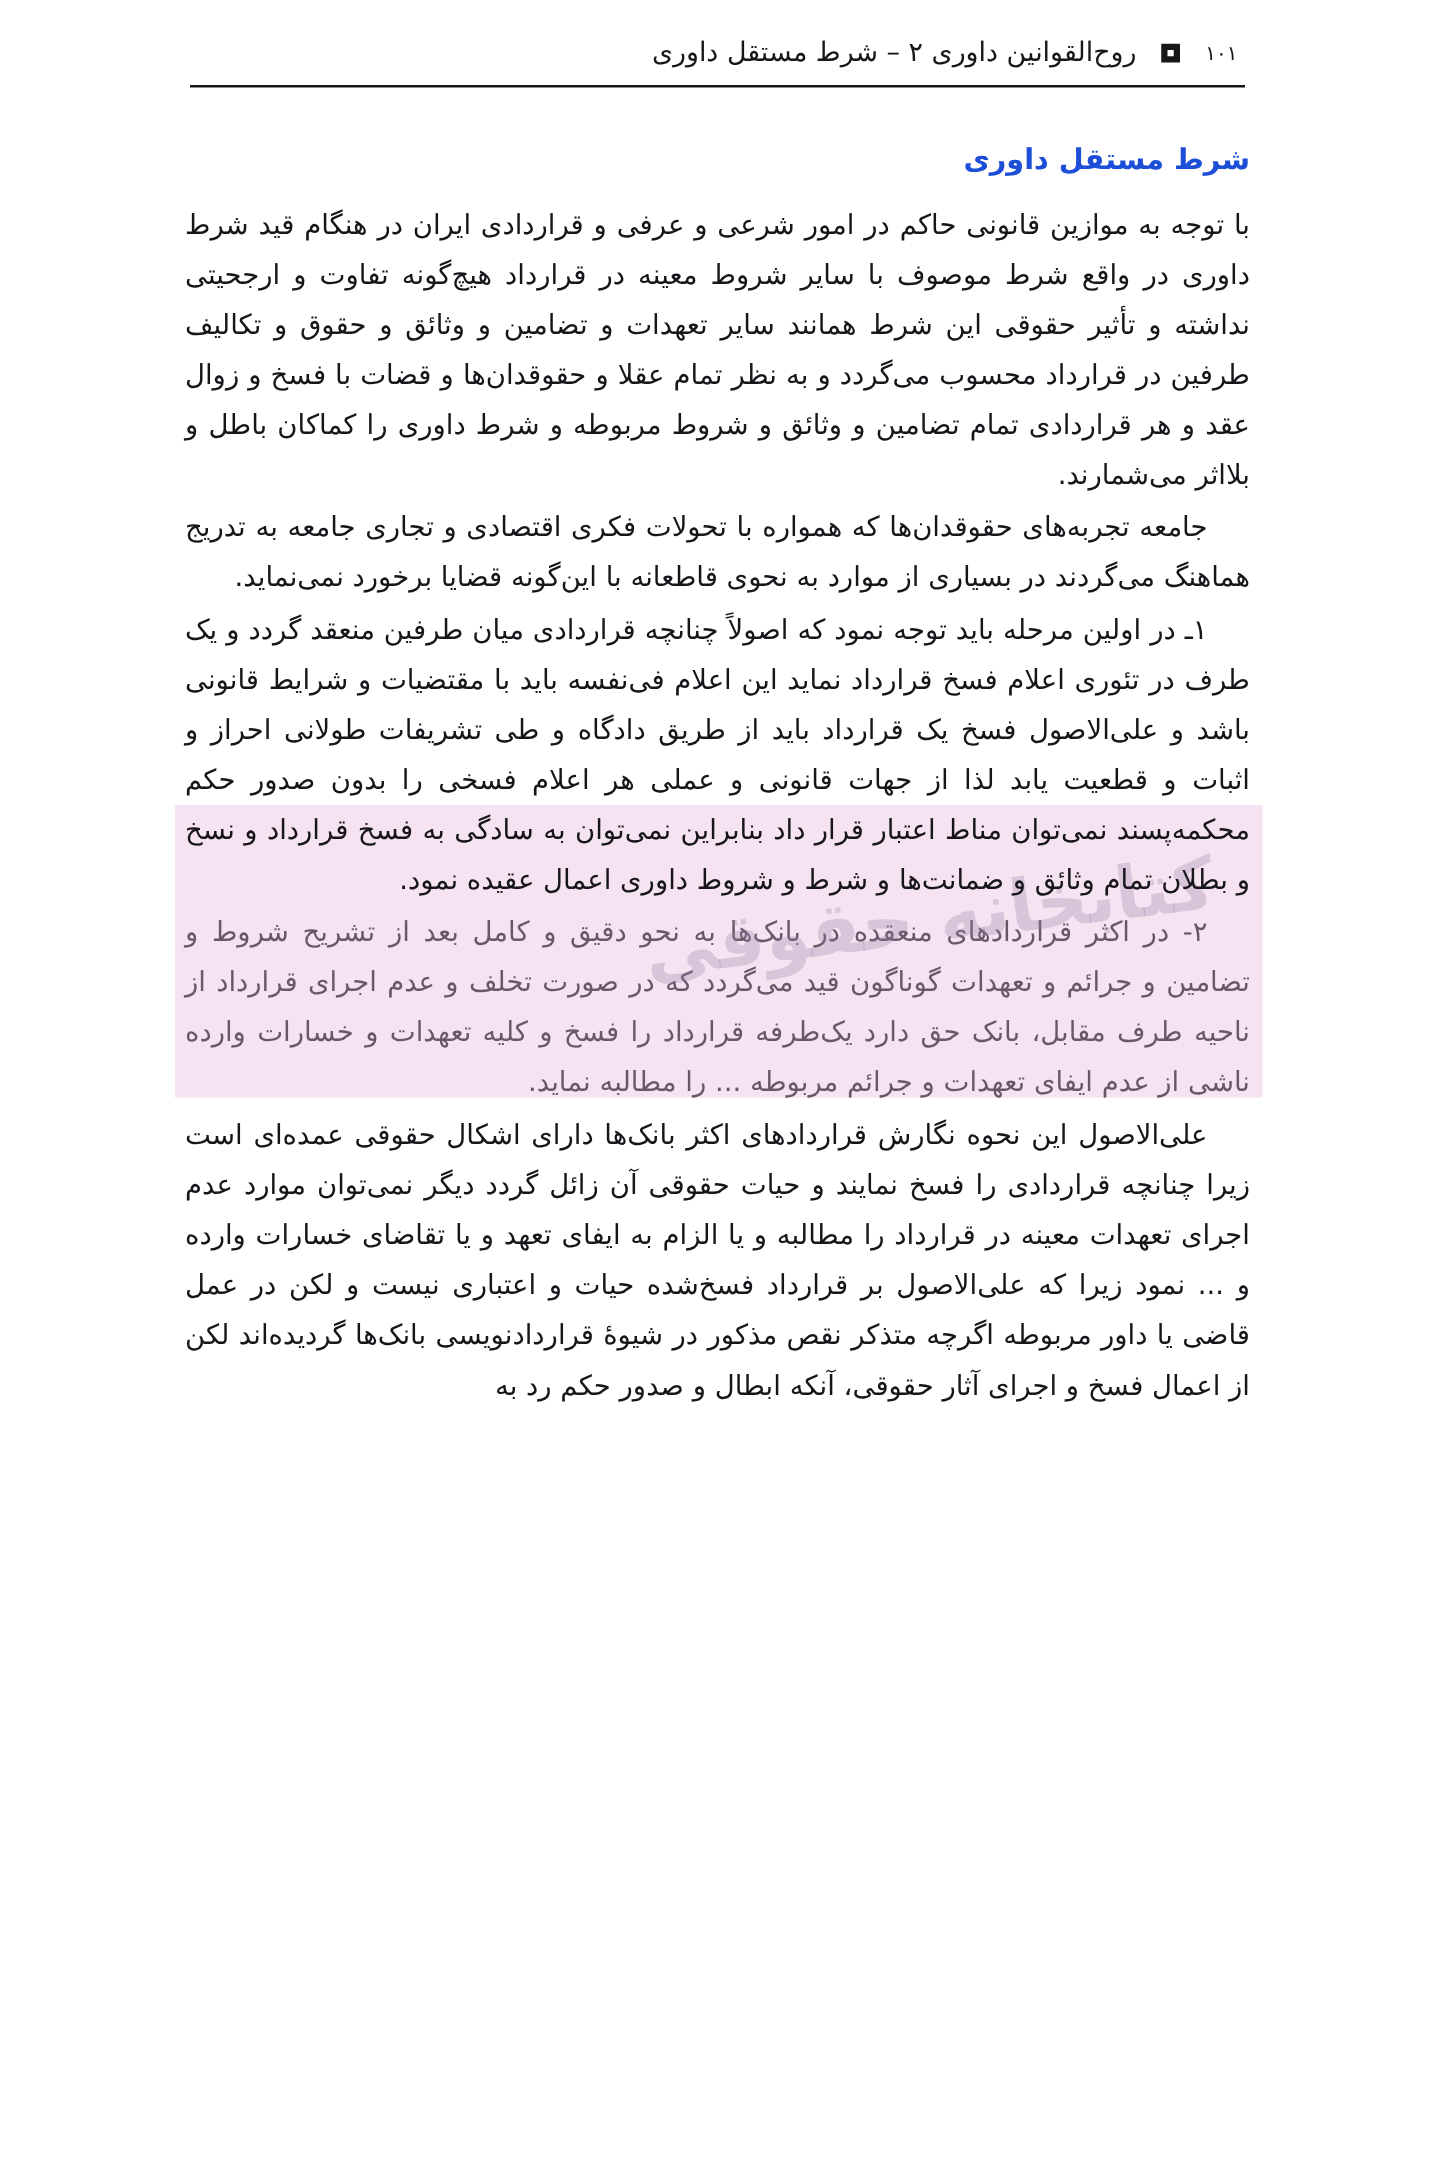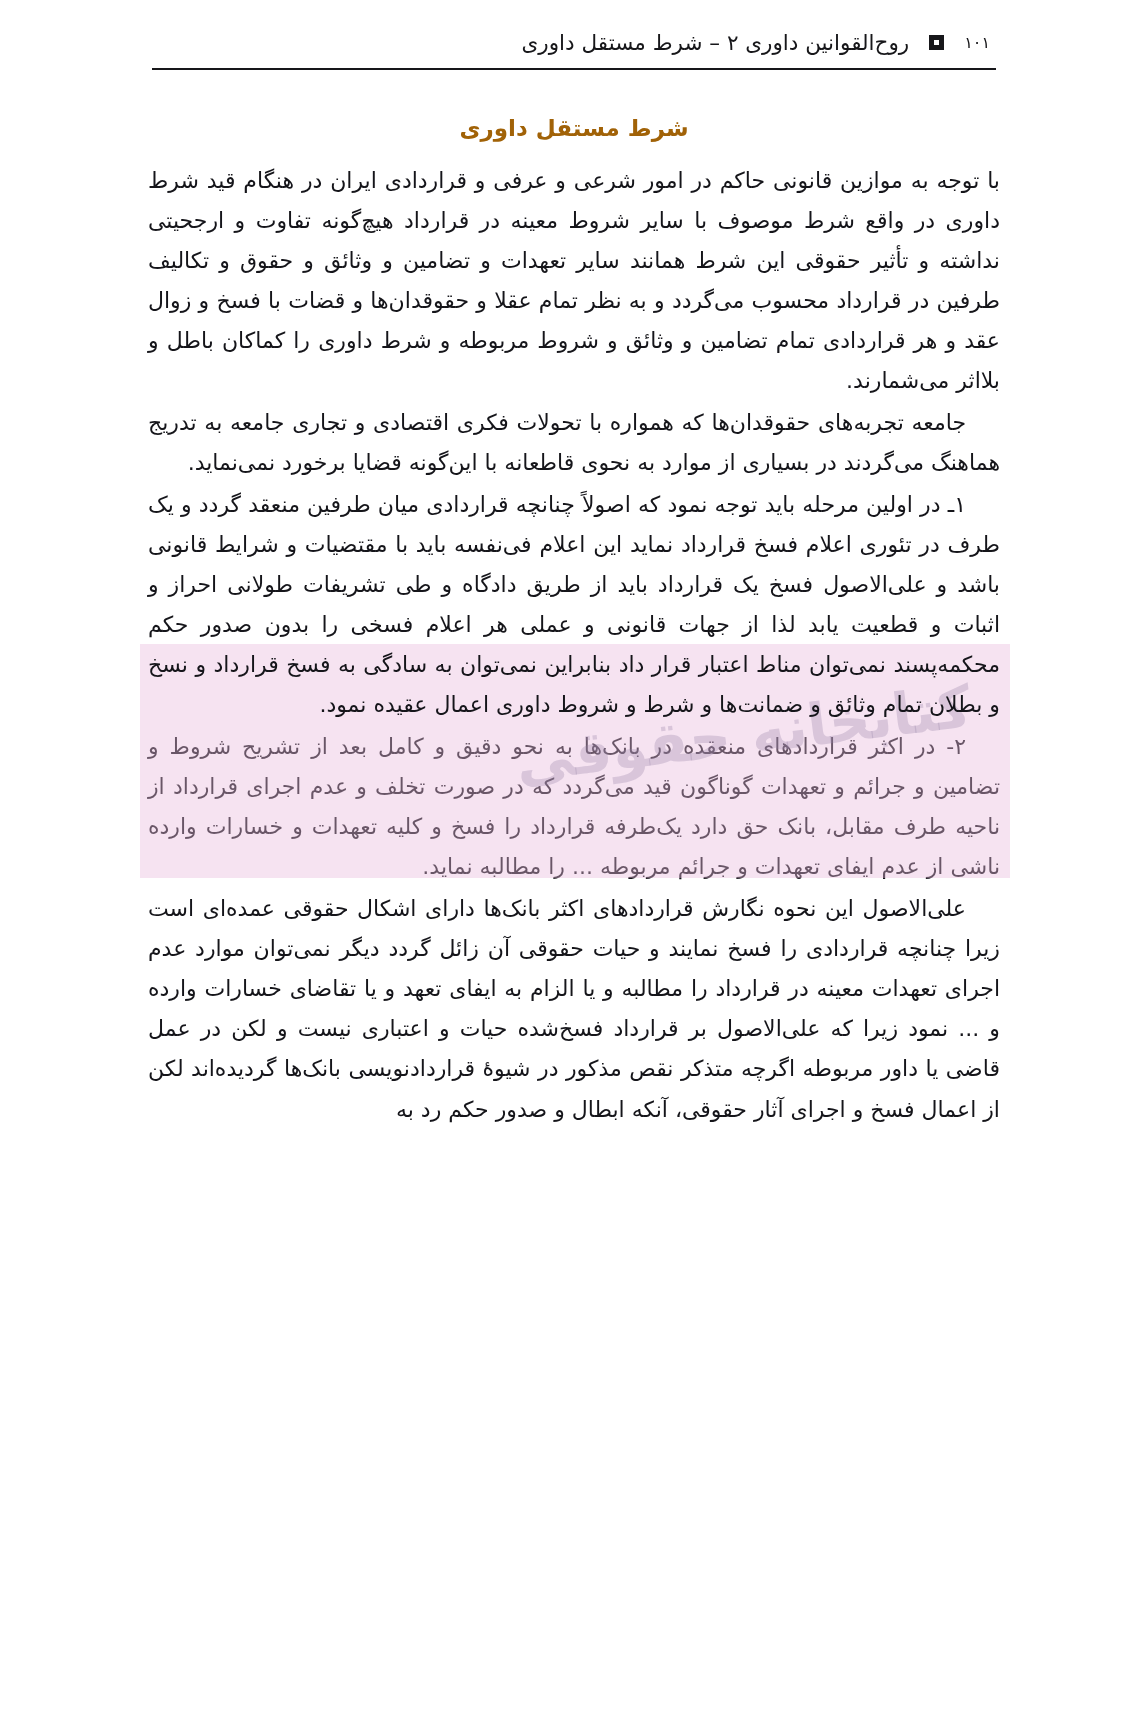--- a/index.html
+++ b/index.html
@@ -68,23 +68,23 @@
   }
 
   
   .body-area {
     margin-top: 40px;
     position: relative;
   }
   h1.section-title {
     font-size: 23px;
     font-weight: bold;
-    color: #a16207;
+    color: #1d4ed8;
     margin: 0 0 14px 0;
-    text-align: center;
+    text-align: right;
     line-height: 1.6;
   }
   p.para {
     font-size: 22px;
     line-height: 1.82;
     color: #15151a;
     margin: 0 0 2px 0;
     text-align: justify;
     text-justify: inter-word;
     text-align-last: right;

